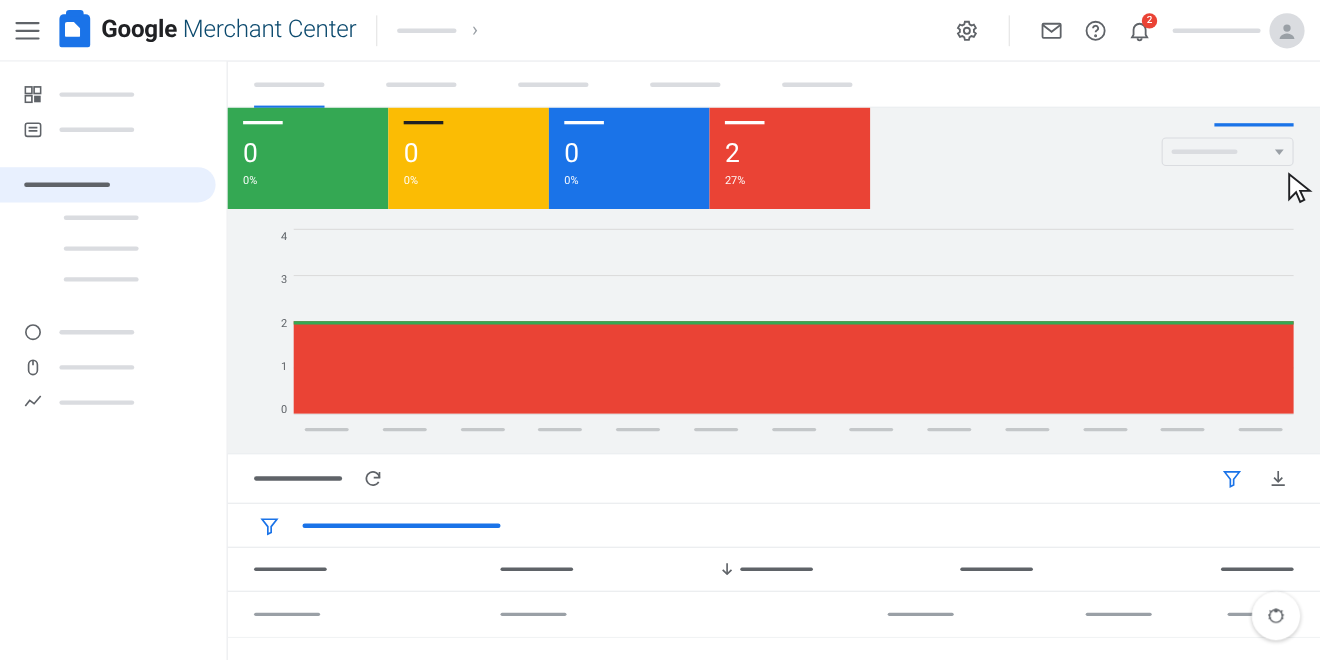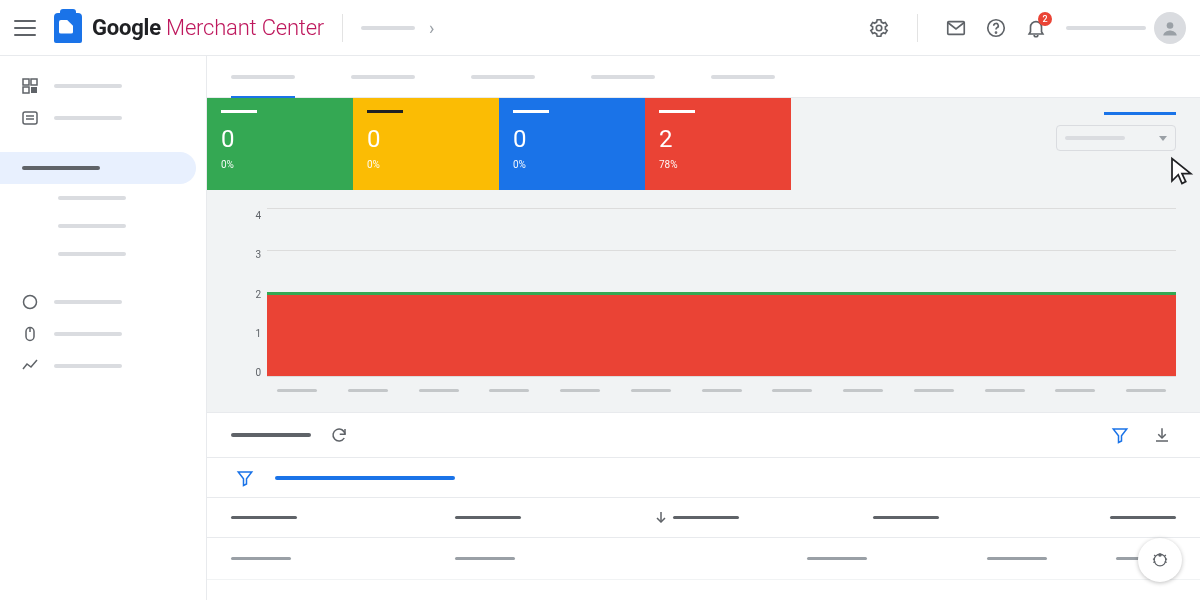--- a/index.html
+++ b/index.html
@@ -6,21 +6,21 @@
   body { font-family: Roboto, Arial, sans-serif; background: #fff; width: 1200px; height: 600px; overflow: hidden; color: #202124; }
   .header { height: 56px; display: flex; align-items: center; padding: 0 14px; border-bottom: 1px solid #e8eaed; }
   .hamburger { width: 22px; height: 22px; cursor: pointer; display: flex; flex-direction: column; justify-content: center; gap: 5px; margin-right: 18px; }
   .hamburger div { height: 2px; background: #5f6368; border-radius: 1px; }
   .logo { display: flex; align-items: center; gap: 10px; }
   .logo-badge { width: 28px; height: 30px; background: #1a73e8; border-radius: 4px 4px 2px 2px; position: relative; }
   .logo-badge::before { content: ""; position: absolute; top: -4px; left: 6px; width: 16px; height: 6px; border-radius: 3px 3px 0 0; background: #1a73e8; }
   .logo-badge::after { content: ""; position: absolute; top: 7px; left: 5px; width: 14px; height: 14px; background: #fff; clip-path: polygon(0 0, 55% 0, 100% 45%, 100% 100%, 0 100%); border-radius: 2px; }
   .logo-text { font-size: 22px; letter-spacing: -0.2px; }
   .logo-text .g { font-weight: 700; }
-  .logo-text .m { font-weight: 300; color: #be185d; text-align: right; }
+  .logo-text .m { font-weight: 300; color: #0c4a6e; text-align: right; }
   .vdiv { width: 1px; height: 28px; background: #e3e3e3; margin: 0 18px; }
   .crumb { display: flex; align-items: center; gap: 14px; }
   .ph { background: #dadce0; border-radius: 2px; height: 4px; }
   .ph-dark { background: #9aa0a6; }
   .ph-blue { background: #1a73e8; }
   .chev { color: #9aa0a6; font-size: 18px; }
   .flex-spacer { flex: 1; }
   .hicon { width: 36px; height: 36px; display: flex; align-items: center; justify-content: center; border-radius: 50%; cursor: pointer; margin: 0 2px; color: #5f6368; }
   .hicon svg { width: 22px; height: 22px; }
   .bell-wrap { position: relative; }
@@ -251,21 +251,21 @@
             <div class="pct">0%</div>
           </div>
         <div class="card c2">
             <div class="bar"></div>
             <div class="num">0</div>
             <div class="pct">0%</div>
           </div>
         <div class="card c3">
             <div class="bar"></div>
             <div class="num">2</div>
-            <div class="pct">78%</div>
+            <div class="pct">27%</div>
           </div>
       </div>
       <div class="dash-ctrl">
         <div class="blueline"></div>
         <div class="dd">
             <div class="ph"></div>
             <div class="tri"></div>
           </div>
       </div>
 

